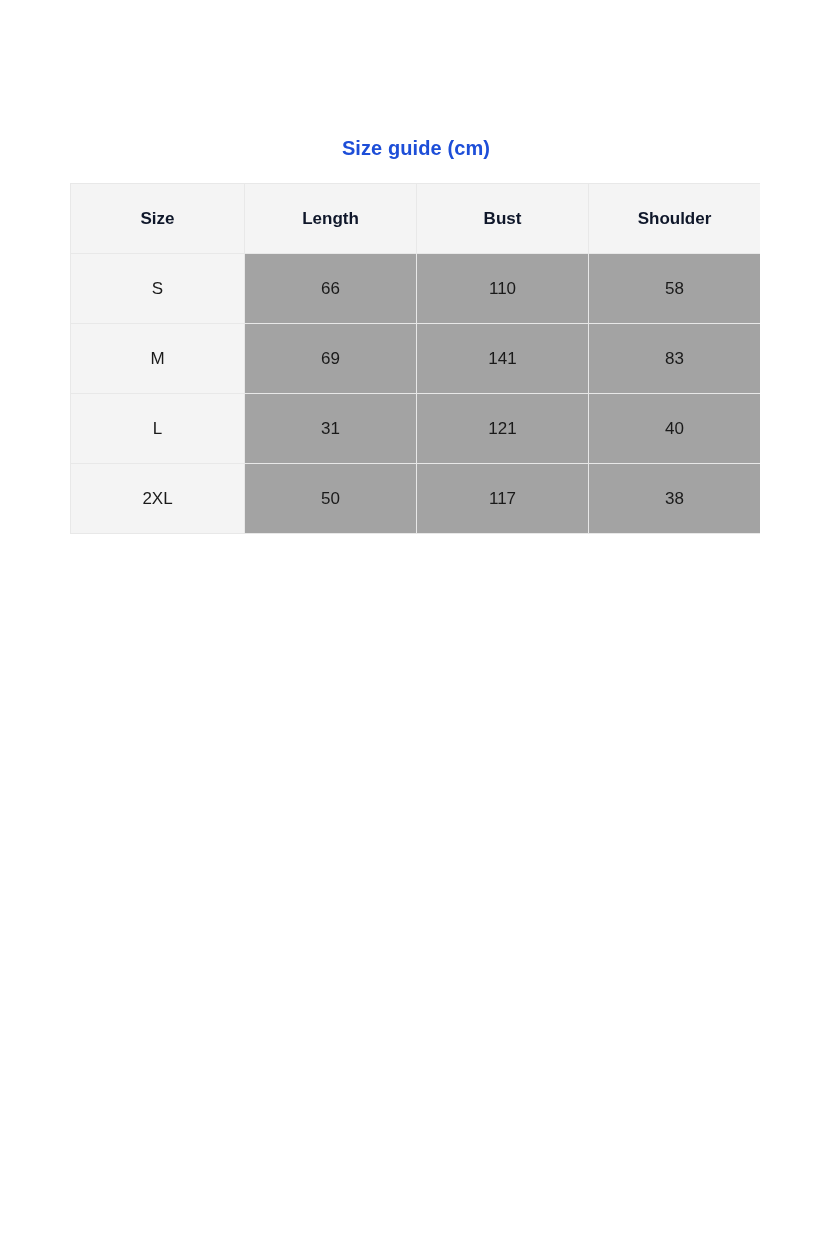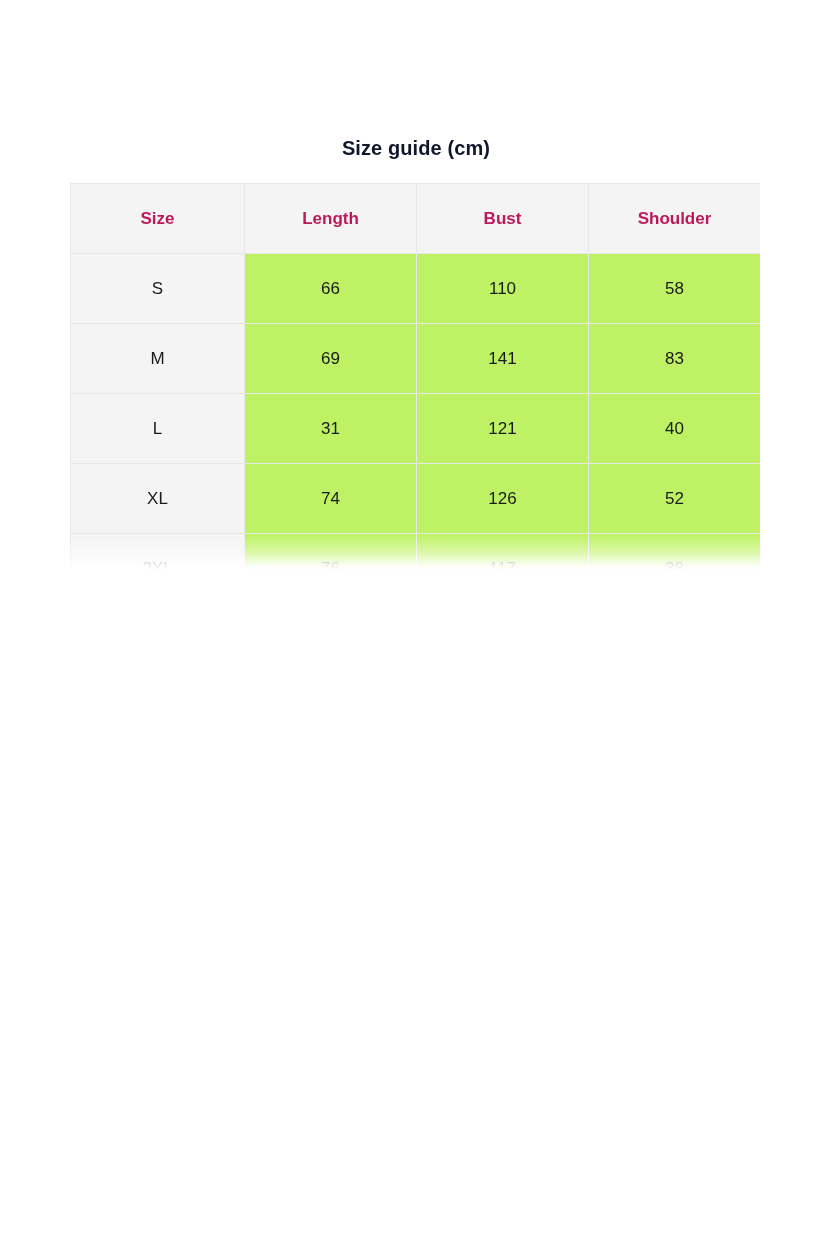--- a/index.html
+++ b/index.html
@@ -24,21 +24,21 @@
 
   
   .size-guide-title {
     position: absolute;
     left: 0;
     top: 134px;
     width: 832px;
     text-align: center;
     font-size: 20px;
     font-weight: bold;
-    color: #0f172a;
+    color: #1d4ed8;
     letter-spacing: 0.1px;
     line-height: 28px;
   }
 
   
   .table-viewport {
     position: absolute;
     left: 70px;
     top: 183px;
     width: 690px;
@@ -80,25 +80,25 @@
     font-size: 17px;
     color: #1a1a1a;
     font-weight: normal;
     padding: 0 6px;
   }
 
   table.size-table thead th {
     background: #f4f4f4;
     font-weight: bold;
     font-size: 17px;
-    color: #be185d;
+    color: #0f172a;
   }
 
   table.size-table tbody td {
-    background: #bef264;
+    background: #a3a3a3;
   }
 
   table.size-table tbody td.size-cell {
     background: #f4f4f4;
   }
 </style>
 </head>
 <body>
 
 <div class="page">
@@ -140,30 +140,24 @@
           <td>83</td>
         </tr>
 
         <tr>
           <td class="size-cell">L</td>
           <td>31</td>
           <td>121</td>
           <td>40</td>
         </tr>
 
-        <tr>
-          <td class="size-cell">XL</td>
-          <td>74</td>
-          <td>126</td>
-          <td>52</td>
-        </tr>
 
         <tr>
           <td class="size-cell">2XL</td>
-          <td>76</td>
+          <td>50</td>
           <td>117</td>
           <td>38</td>
         </tr>
 
       </tbody>
     </table>
 
   </div>
 
 </div>

